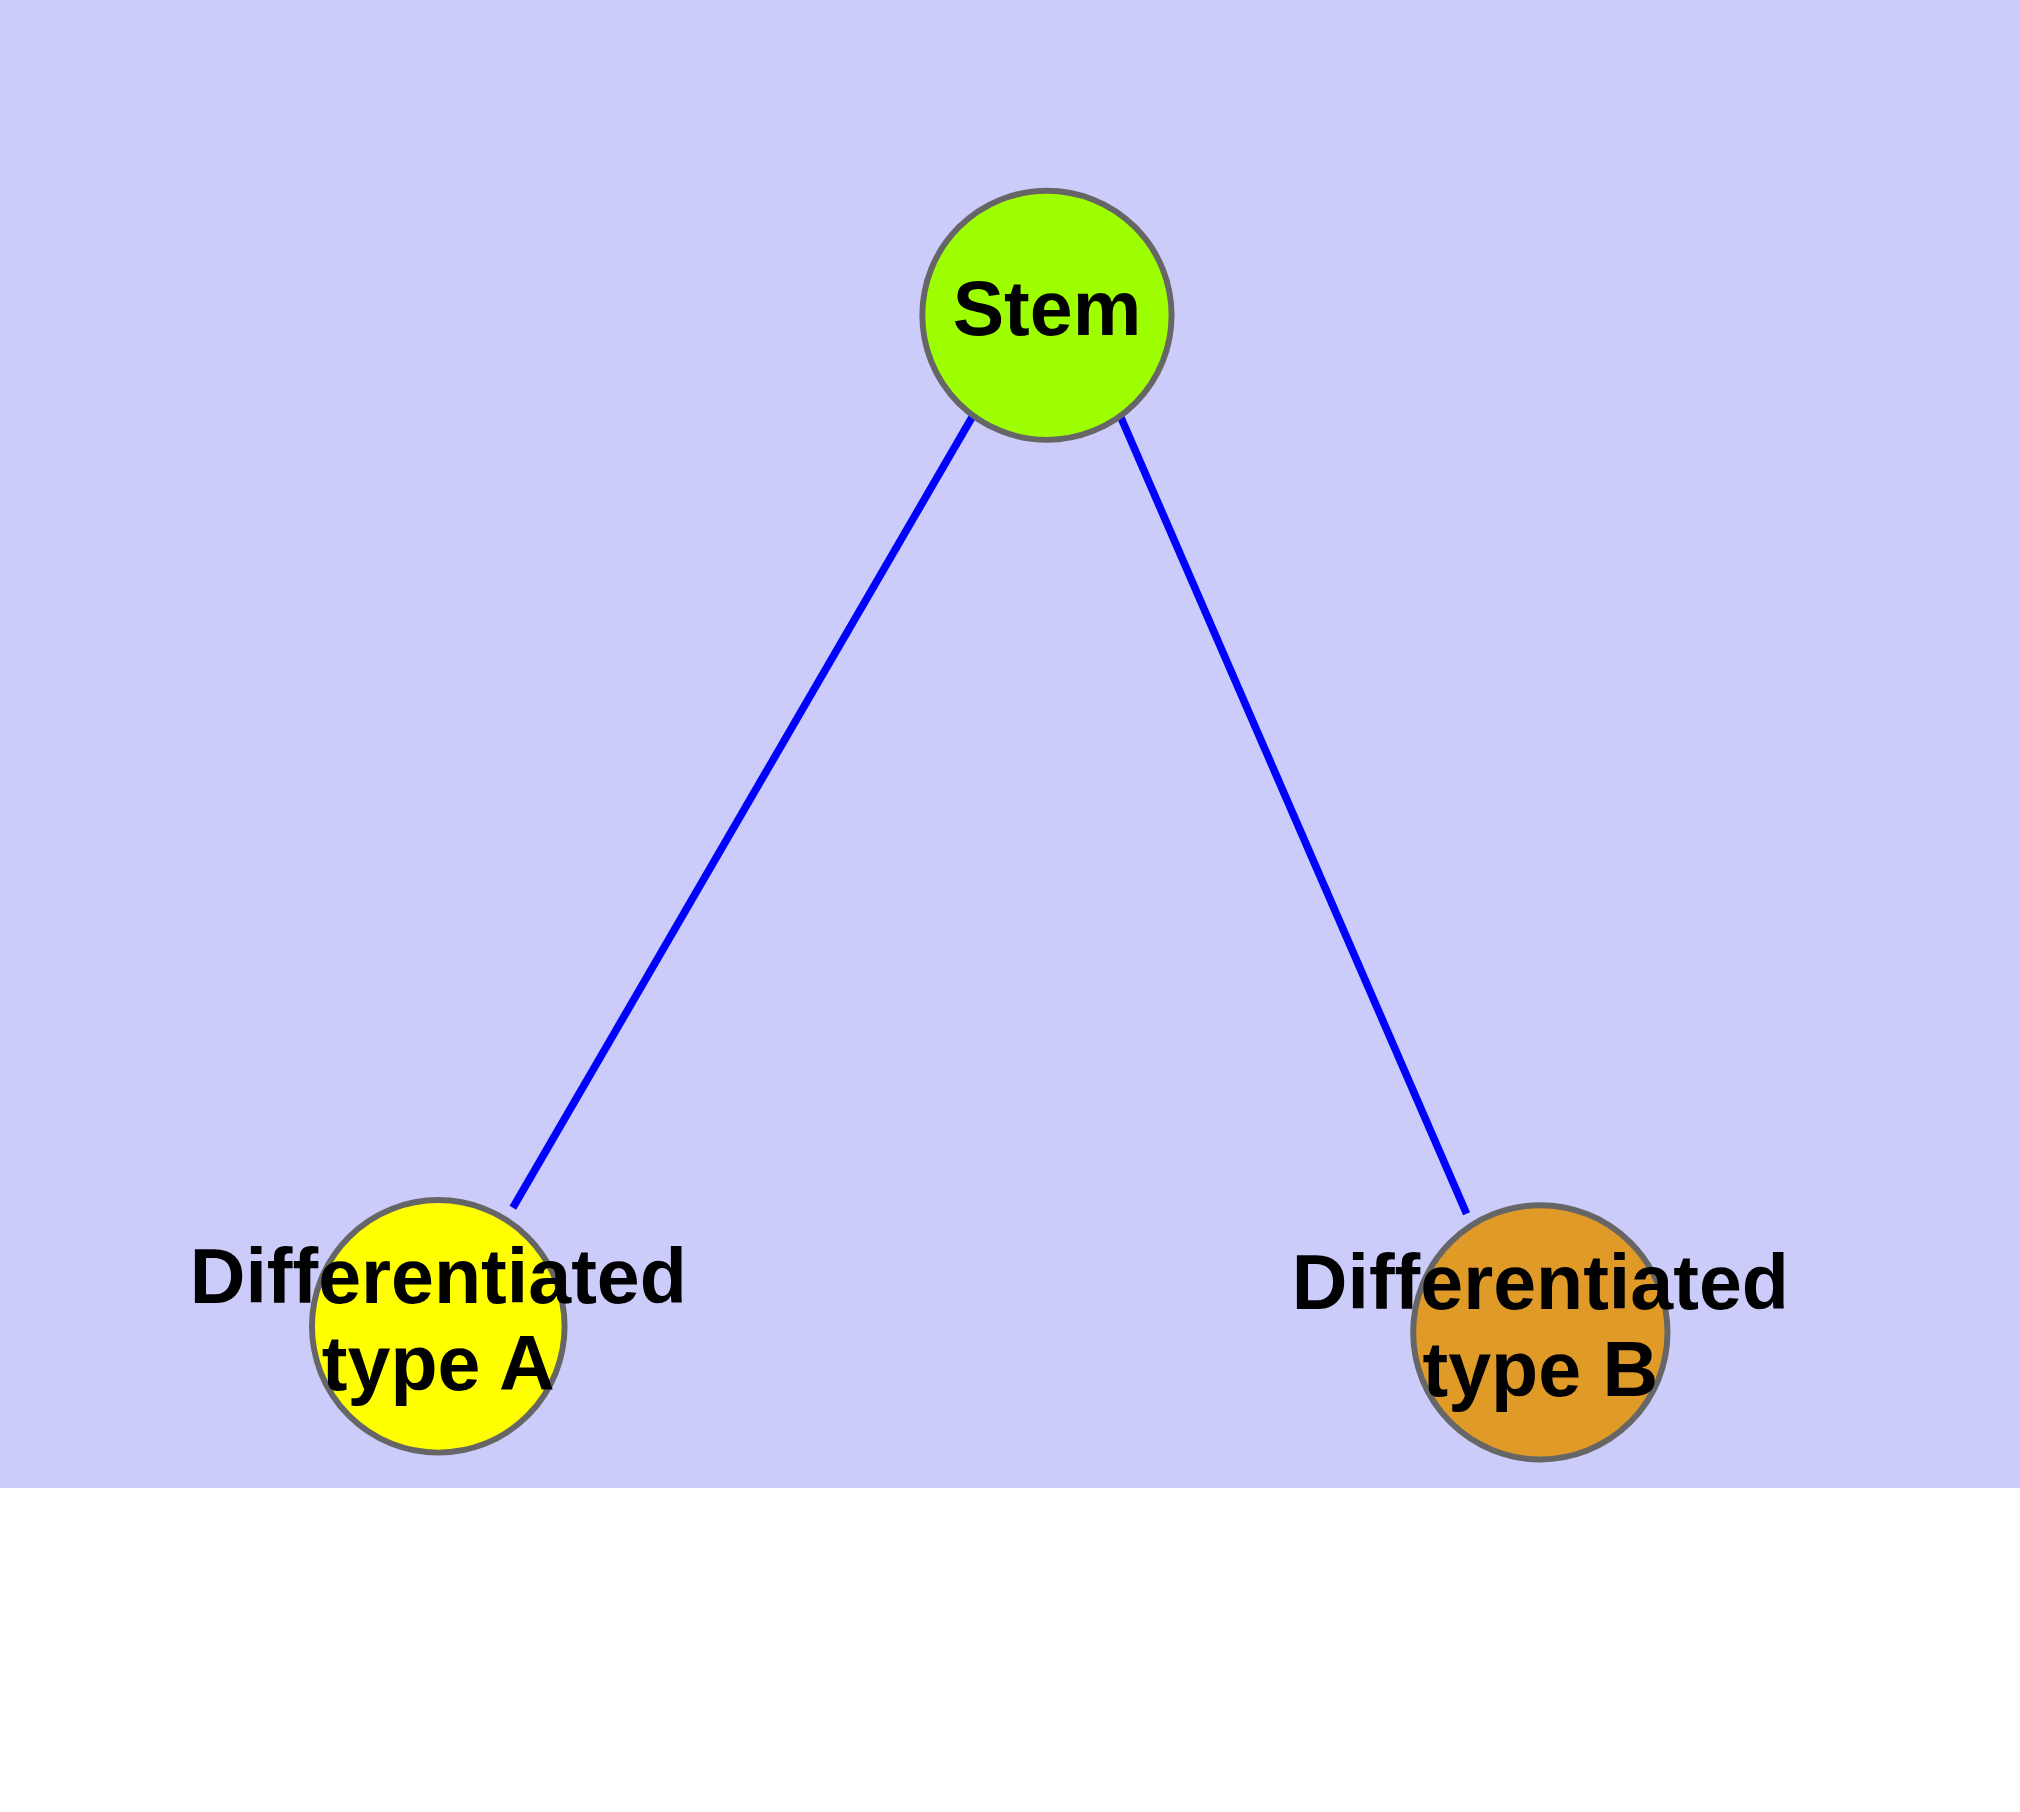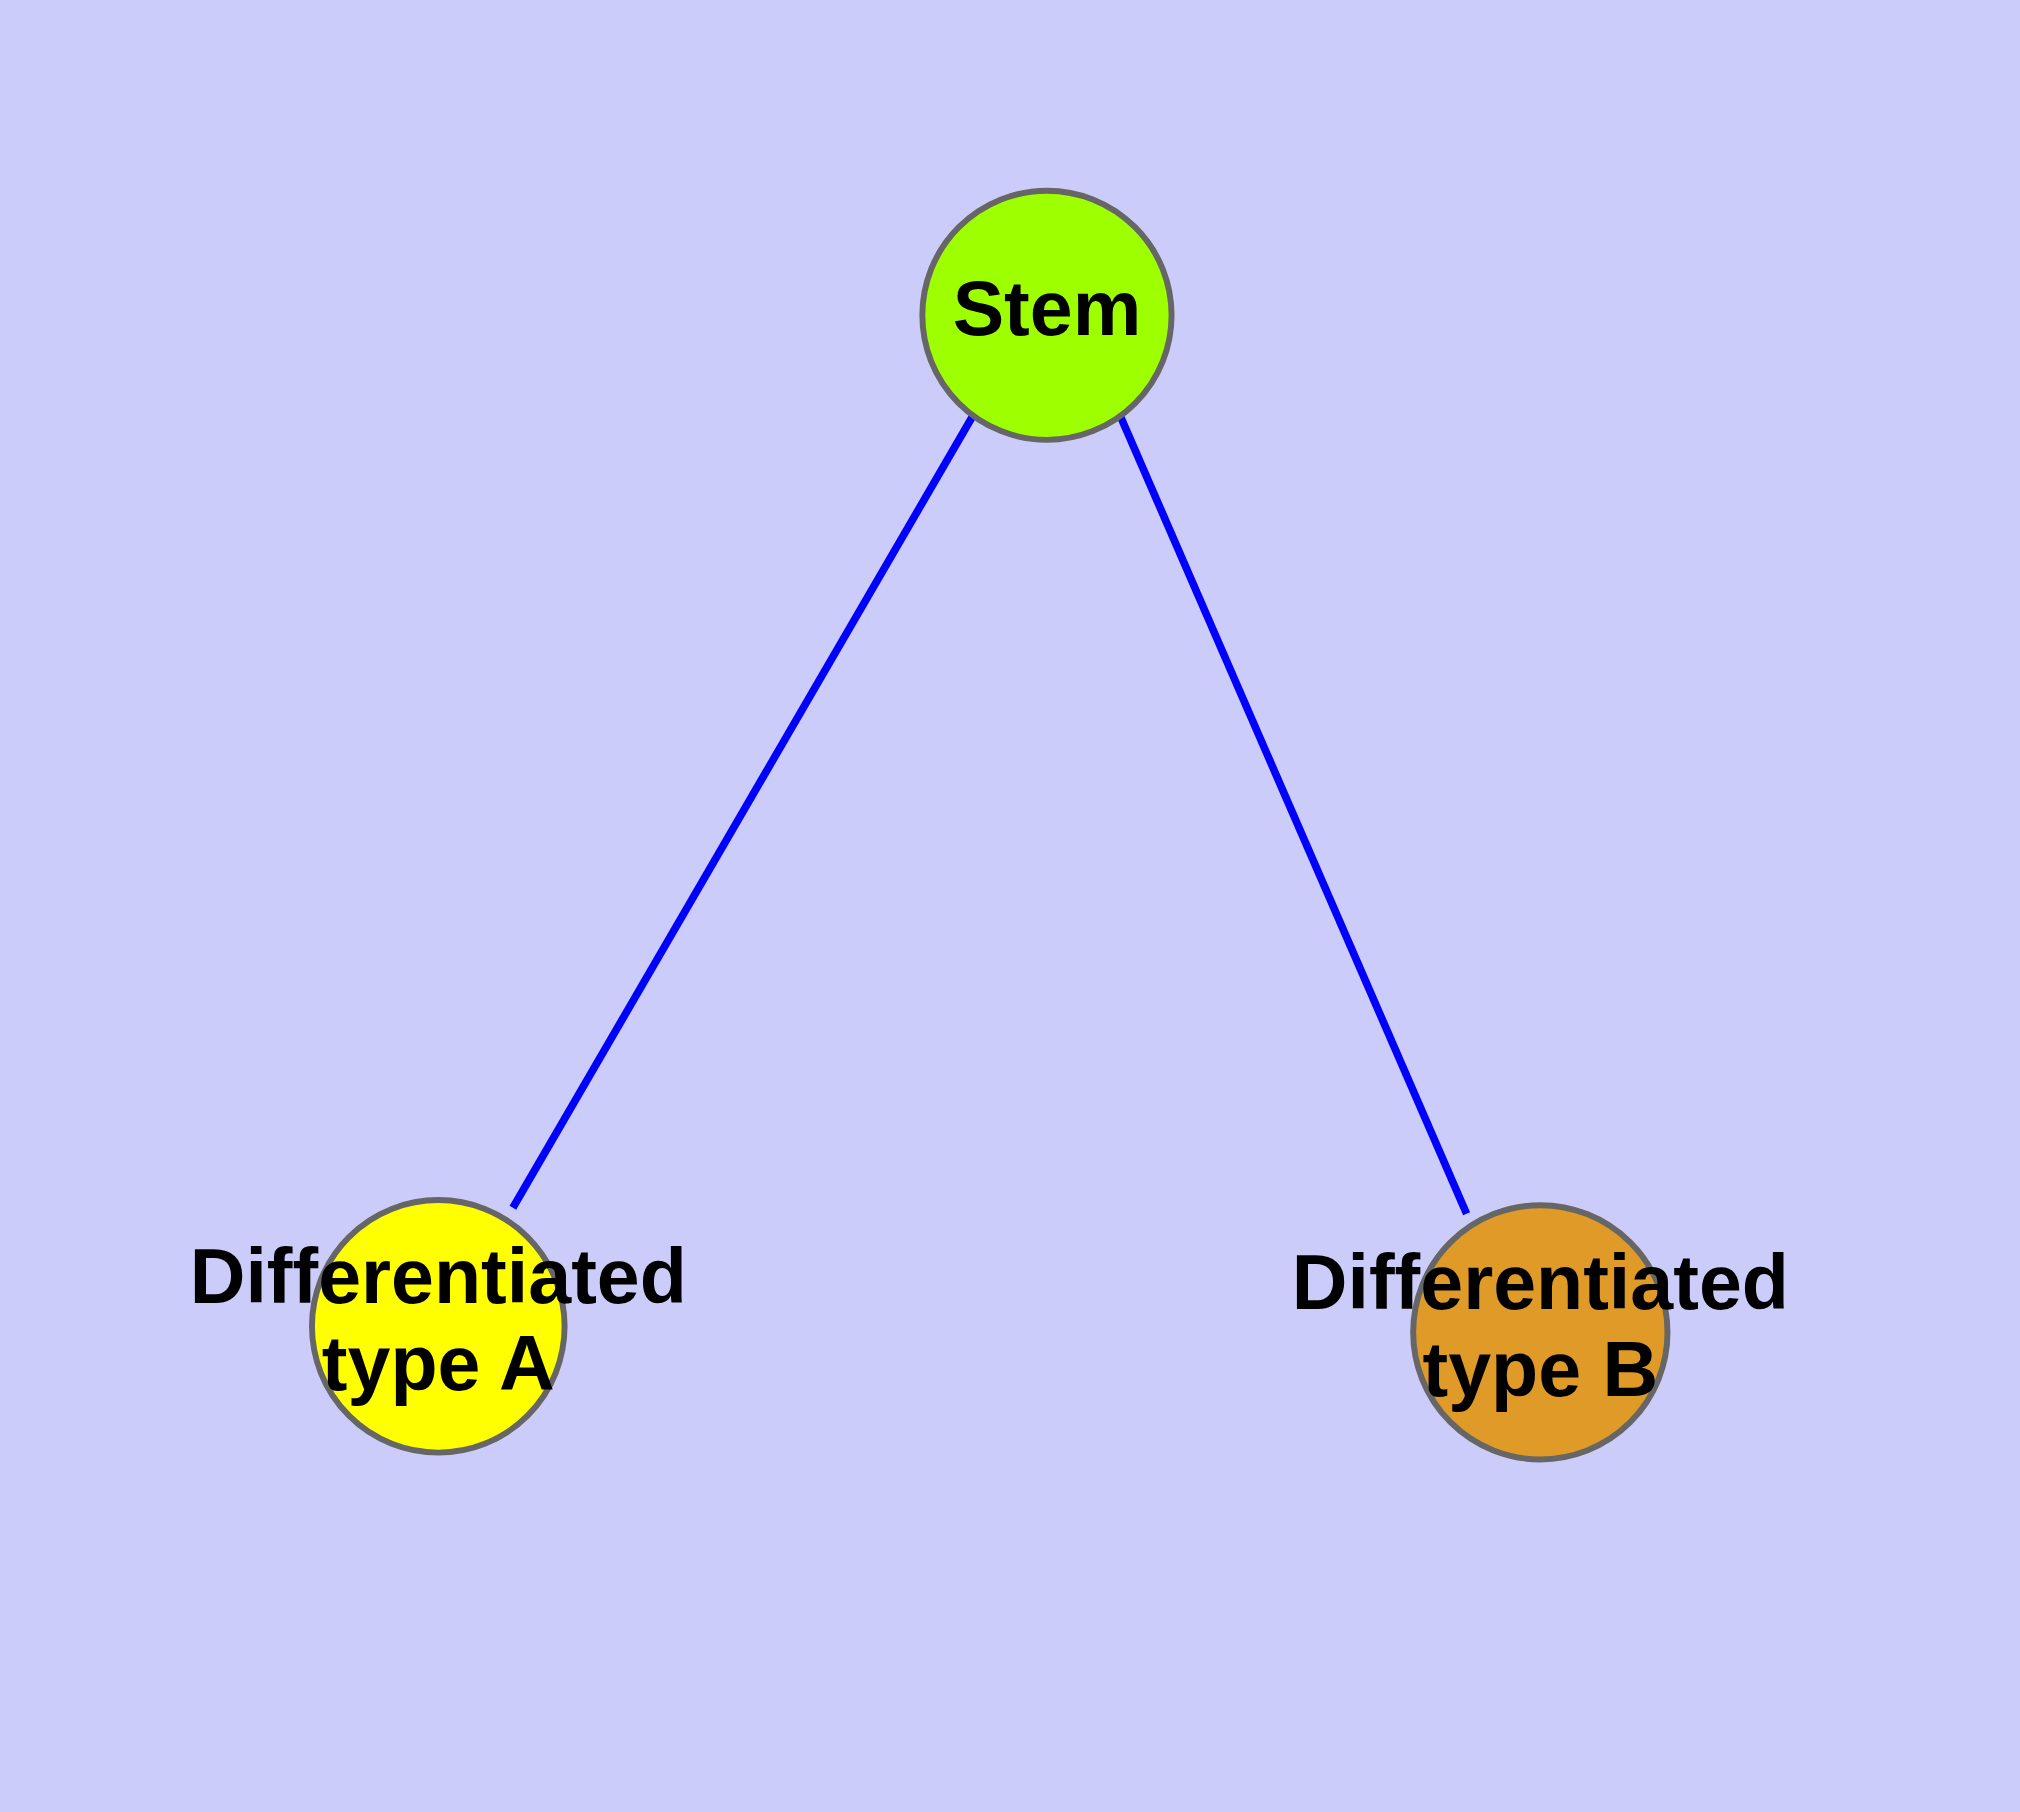--- a/index.html
+++ b/index.html
@@ -30,21 +30,21 @@
     font-weight: bold;
     fill: #000000;
     text-anchor: middle;
     dominant-baseline: middle;
     paint-order: normal;
   }
 </style>
 </head>
 <body>
 
-<div id="canvas" style="width: 2021px; height: 1812px;">
+<div id="canvas" style="width: 2021px; height: 1488px;">
 
   <div id="bg-rect" style="background: rgb(204, 204, 250);"></div>
 
   <svg id="graph-svg" viewBox="0 0 2384 2138" preserveAspectRatio="none" xmlns="http://www.w3.org/2000/svg" style="width: 2021px; height: 1812px;">
 
     <g id="edges-layer">
         <line x1="1148" y1="490" x2="605" y2="1425" stroke="#0000ff" stroke-width="9" stroke-linecap="butt"></line>
         <line x1="1322" y1="492" x2="1730" y2="1432" stroke="#0000ff" stroke-width="9" stroke-linecap="butt"></line>
       </g>
     <g id="nodes-layer">

